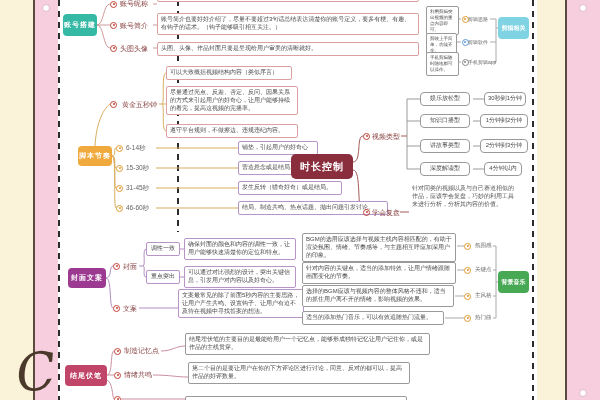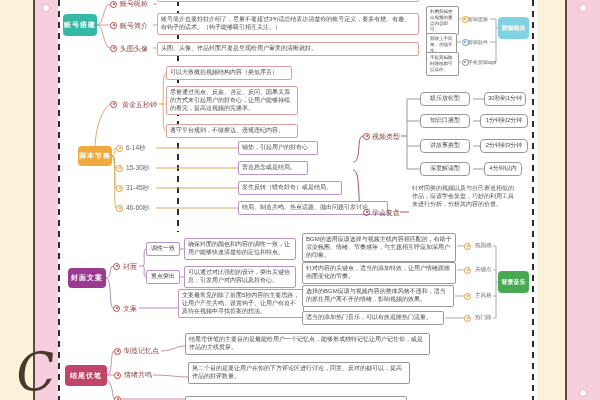--- a/index.html
+++ b/index.html
@@ -156,20 +156,21 @@
   <div class="box b-purple" style="left:238px;top:161px;width:70px">营造悬念或是结局。</div>
 
   <span class="bul" style="left:116px;top:184.5px;color:#e09a30"></span>
   <div class="lbl gray" style="left:126px;top:184px;font-size:6.5px">31-45秒</div>
   <div class="box b-purple" style="left:238px;top:181px;width:104px">发生反转（猎奇好奇）或是结局。</div>
 
   <span class="bul" style="left:116px;top:204.5px;color:#e09a30"></span>
   <div class="lbl gray" style="left:126px;top:204px;font-size:6.5px">46-60秒</div>
   <div class="box b-purple" style="left:238px;top:201px;width:150px">结局、制造共鸣、热点话题、抛出问题引发讨论。</div>
 
+  <div class="node" style="left:291px;top:154px;width:62px;height:25px;background:#8a2e3e;font-size:10px;border-radius:5px">时长控制</div>
 
   <span class="bul" style="left:363px;top:132.5px;color:#c04438"></span>
   <div class="lbl" style="left:372px;top:132px">视频类型</div>
 
   <div class="box b-gray center" style="left:420px;top:92px;width:50px;border-radius:4px">娱乐放松型</div>
   <div class="box b-gray center" style="left:484px;top:92px;width:42px;border-radius:4px">30秒到1分钟</div>
   <div class="box b-gray center" style="left:420px;top:114px;width:50px;border-radius:4px">知识口播型</div>
   <div class="box b-gray center" style="left:480px;top:114px;width:48px;border-radius:4px">1分钟到2分钟</div>
   <div class="box b-gray center" style="left:420px;top:139px;width:50px;border-radius:4px">讲故事类型</div>
   <div class="box b-gray center" style="left:480px;top:139px;width:48px;border-radius:4px">2分钟到3分钟</div>

